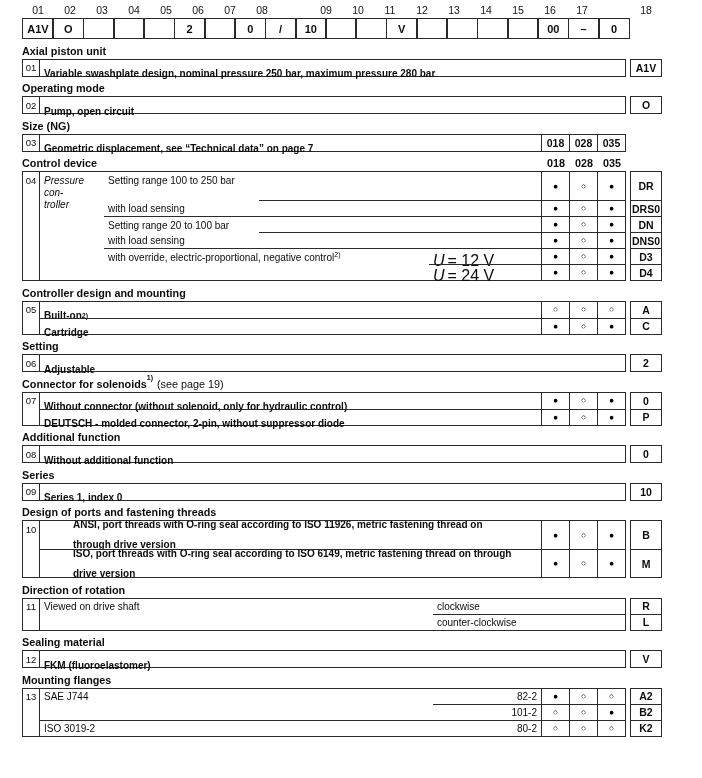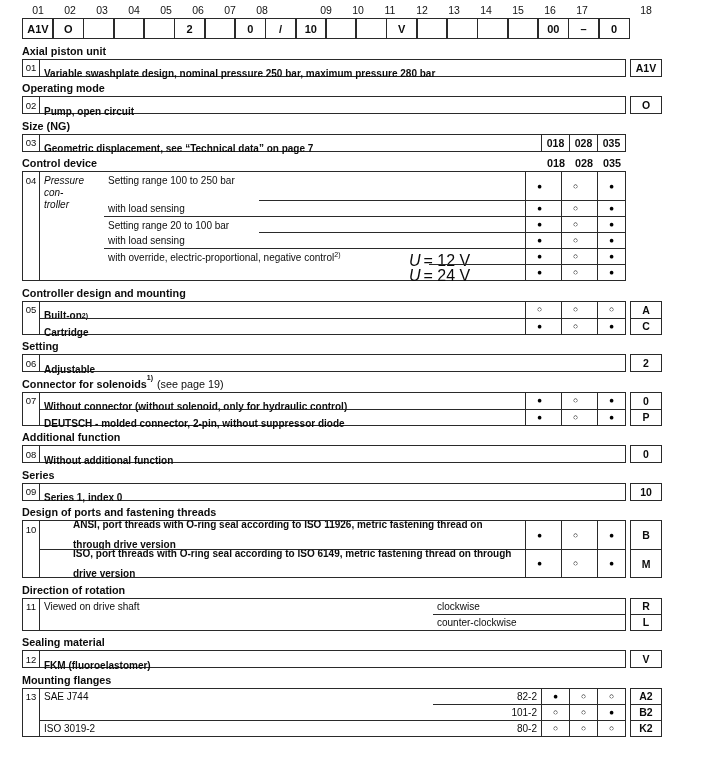--- a/index.html
+++ b/index.html
@@ -48,21 +48,21 @@
     font-weight: bold; font-size: 10.5px;
   }
   .sizecell {
     width: 28px; border-left: 1px solid #2a2a2a; flex-shrink: 0;
     display: flex; align-items: center; justify-content: center;
     font-weight: bold; font-size: 10.5px;
   }
 
   
   .rows { flex: 1; display: flex; flex-direction: column; }
-  .subrow { display: flex; position: relative; gap: 8px; }
+  .subrow { display: flex; position: relative; }
   .subrow.sep-full { border-top: 1px solid #2a2a2a; }
   .subrow.sep-part::before, .subrow.sep-u::before {
     content: ""; position: absolute; top: 0; right: 0; left: 155px;
     border-top: 1px solid #2a2a2a;
   }
   .subrow.sep-u::before { left: 325px; }
   .dot {
     width: 28px; border-left: 1px solid #2a2a2a; flex-shrink: 0;
     display: flex; align-items: center; justify-content: center;
     font-size: 8.5px; line-height: 1; color: #000;
@@ -234,20 +234,28 @@
           </div>
           <div class="subrow h16 sep-u">
             <div class="desc4"></div>
             <div class="ucol"><span class="uit">U</span><span>= 24 V</span></div>
             <div class="dot">●</div>
             <div class="dot">○</div>
             <div class="dot">●</div>
           </div>
         </div>
       </div>
+      <div class="codecol">
+        <div class="codecell h28">DR</div>
+        <div class="codecell h16">DRS0</div>
+        <div class="codecell h16">DN</div>
+        <div class="codecell h16">DNS0</div>
+        <div class="codecell h16">D3</div>
+        <div class="codecell h16">D4</div>
+      </div>
     </div>
   </div>
 
   <div>
     <div class="sec-h">Controller design and mounting</div>
     <div class="row">
       <div class="mainbox">
         <div class="num">05</div>
         <div class="rows">
           <div class="subrow h16">

